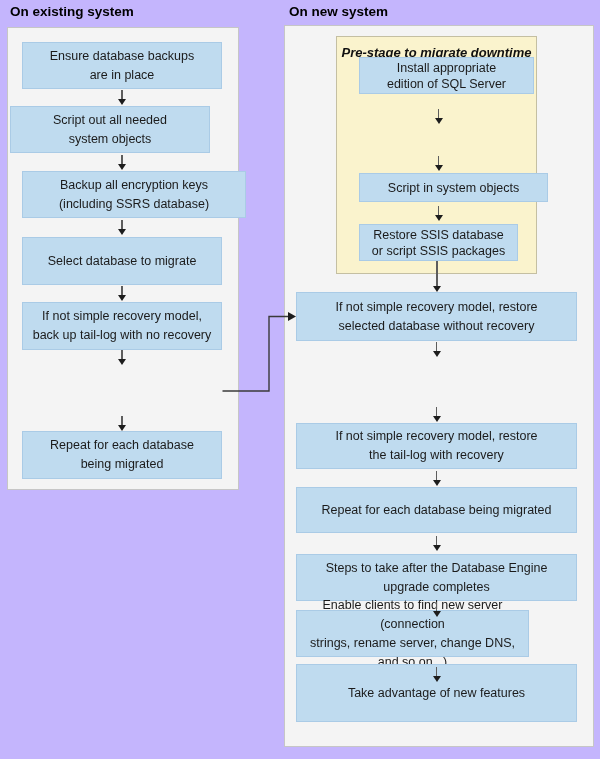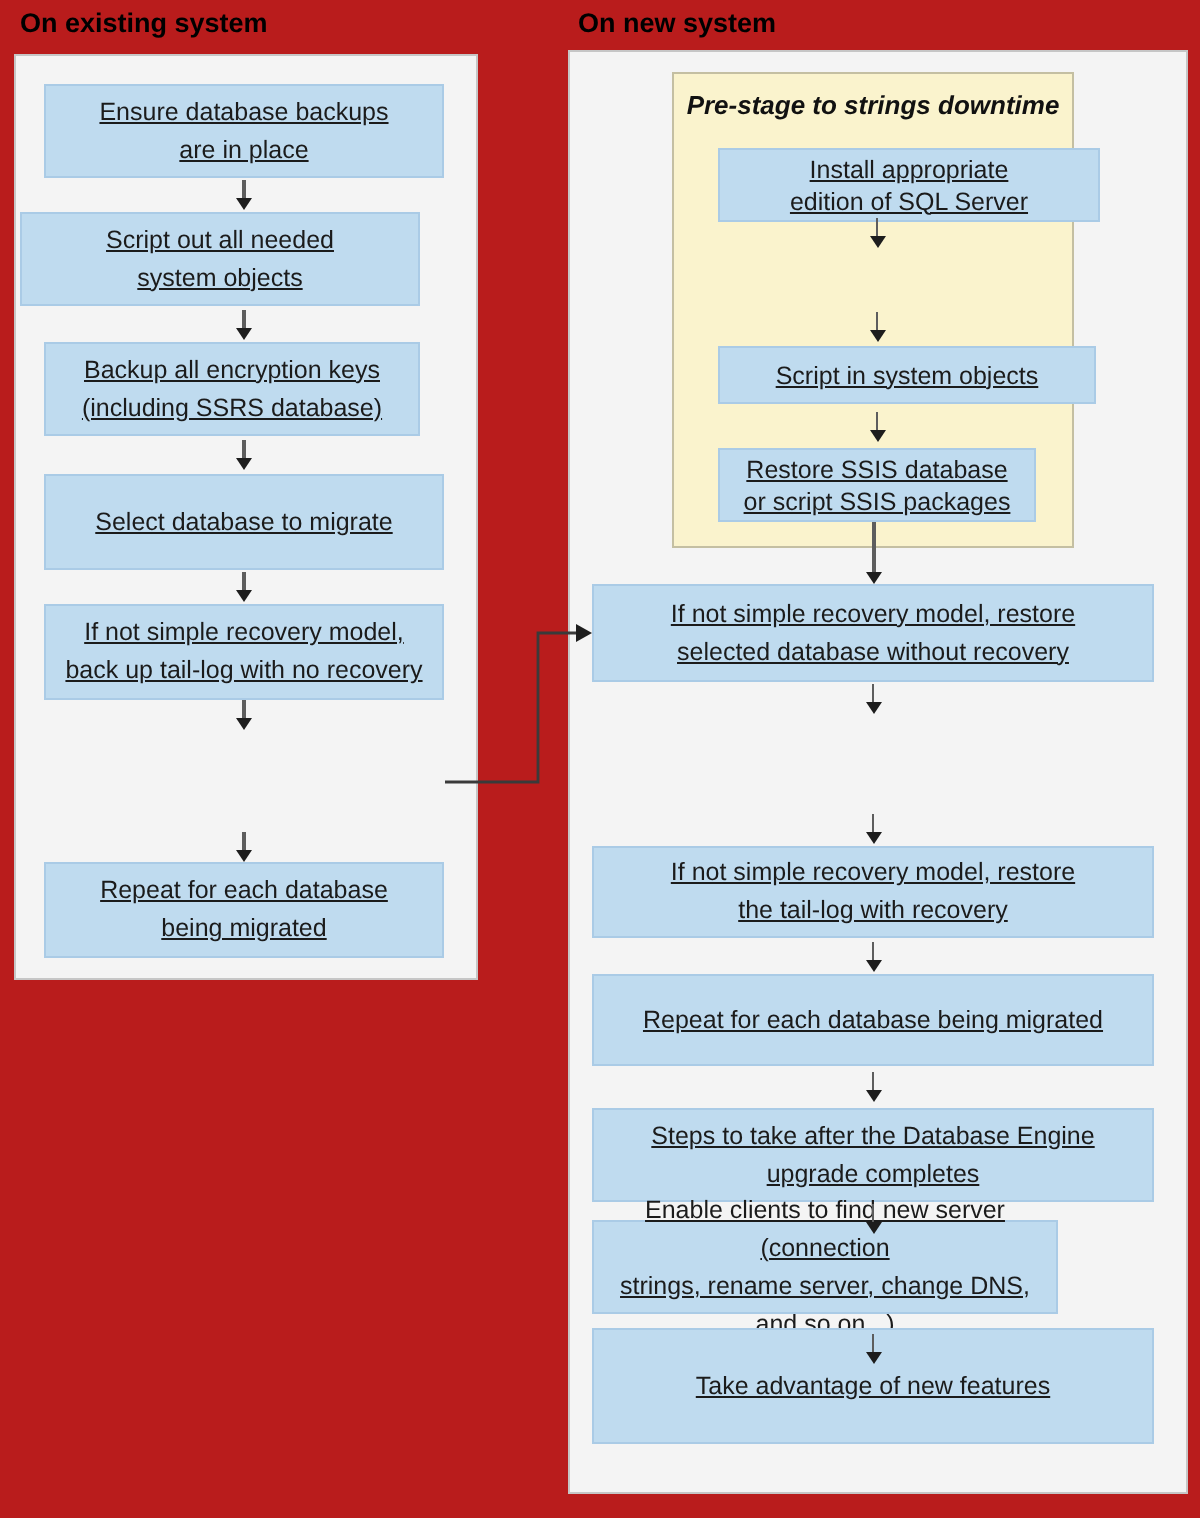--- a/index.html
+++ b/index.html
@@ -1,20 +1,20 @@
 <!DOCTYPE html>
 <html><head>
 <meta charset="utf-8">
 <style>
   html, body { margin: 0; padding: 0; background: #ffffff; }
   .canvas {
     position: relative;
     width: 600px;
     height: 759px;
-    background: #b91c1c;
+    background: #c4b5fd;
     font-family: "Liberation Sans", "DejaVu Sans", sans-serif;
     overflow: hidden;
   }
   .col-title {
     position: absolute;
     font-size: 13.5px;
     font-weight: bold;
     color: #000000;
     line-height: 16px;
     white-space: nowrap;
@@ -48,21 +48,20 @@
     border: 1px solid #aacbe6;
     color: #1b1b1b;
     display: flex;
     align-items: center;
     justify-content: center;
     text-align: center;
     font-size: 12.5px;
     line-height: 19px;
     white-space: pre-line;
     padding: 0 2px;
-    text-decoration: underline;
   }
   .step.small { line-height: 16px; font-size: 12.5px; }
   .arr { position: absolute; width: 9px; height: 15px; }
   .arr .stem {
     position: absolute; left: 3.8px; top: 0;
     width: 1.5px; height: 10px; background: #5d5d5d;
   }
   .arr .head {
     position: absolute; left: 0.5px; top: 9px;
     width: 0; height: 0;
@@ -84,28 +83,28 @@
 
 <div class="canvas">
 
   <div class="col-title" style="left:10px; top:4px">On existing system</div>
   <div class="col-title" style="left:289px; top:4px">On new system</div>
 
   <div class="panel" style="left:7px; top:27px; width:232px; height:463px"></div>
   <div class="panel" style="left:284px; top:25px; width:310px; height:722px"></div>
 
   <div class="prestage" style="left:336px; top:36px; width:201px; height:238px">
-    <div class="prestage-title">Pre-stage to strings downtime</div>
+    <div class="prestage-title">Pre-stage to migrate downtime</div>
   </div>
 
   <div class="step" style="left:22px; top:42px;  width:200px; height:47px">Ensure database backups
 are in place</div>
   <div class="step" style="left:10px; top:106px; width:200px; height:47px">Script out all needed
 system objects</div>
-  <div class="step" style="left:22px; top:171px; width:188px; height:47px">Backup all encryption keys
+  <div class="step" style="left:22px; top:171px; width:224px; height:47px">Backup all encryption keys
 (including SSRS database)</div>
   <div class="step" style="left:22px; top:237px; width:200px; height:48px">Select database to migrate</div>
   <div class="step" style="left:22px; top:302px; width:200px; height:48px">If not simple recovery model,
 back up tail-log with no recovery</div>
   <div class="step" style="left:22px; top:431px; width:200px; height:48px">Repeat for each database
 being migrated</div>
 
   <div class="arr" style="left:117.5px; top:90px">
       <span class="stem"></span>
       <span class="head"></span>
@@ -124,21 +123,21 @@
     </div>
   <div class="arr" style="left:117.5px; top:350px">
       <span class="stem"></span>
       <span class="head"></span>
     </div>
   <div class="arr" style="left:117.5px; top:416px">
       <span class="stem"></span>
       <span class="head"></span>
     </div>
 
-  <div class="step small" style="left:359px; top:74px;  width:191px; height:37px">Install appropriate
+  <div class="step small" style="left:359px; top:57px;  width:175px; height:37px">Install appropriate
 edition of SQL Server</div>
   <div class="step small" style="left:359px; top:173px; width:189px; height:29px">Script in system objects</div>
   <div class="step small" style="left:359px; top:224px; width:159px; height:37px">Restore SSIS database
 or script SSIS packages</div>
 
   <div class="arr" style="left:434px; top:109px">
       <span class="stem"></span>
       <span class="head"></span>
     </div>
   <div class="arr" style="left:434px; top:156px">

